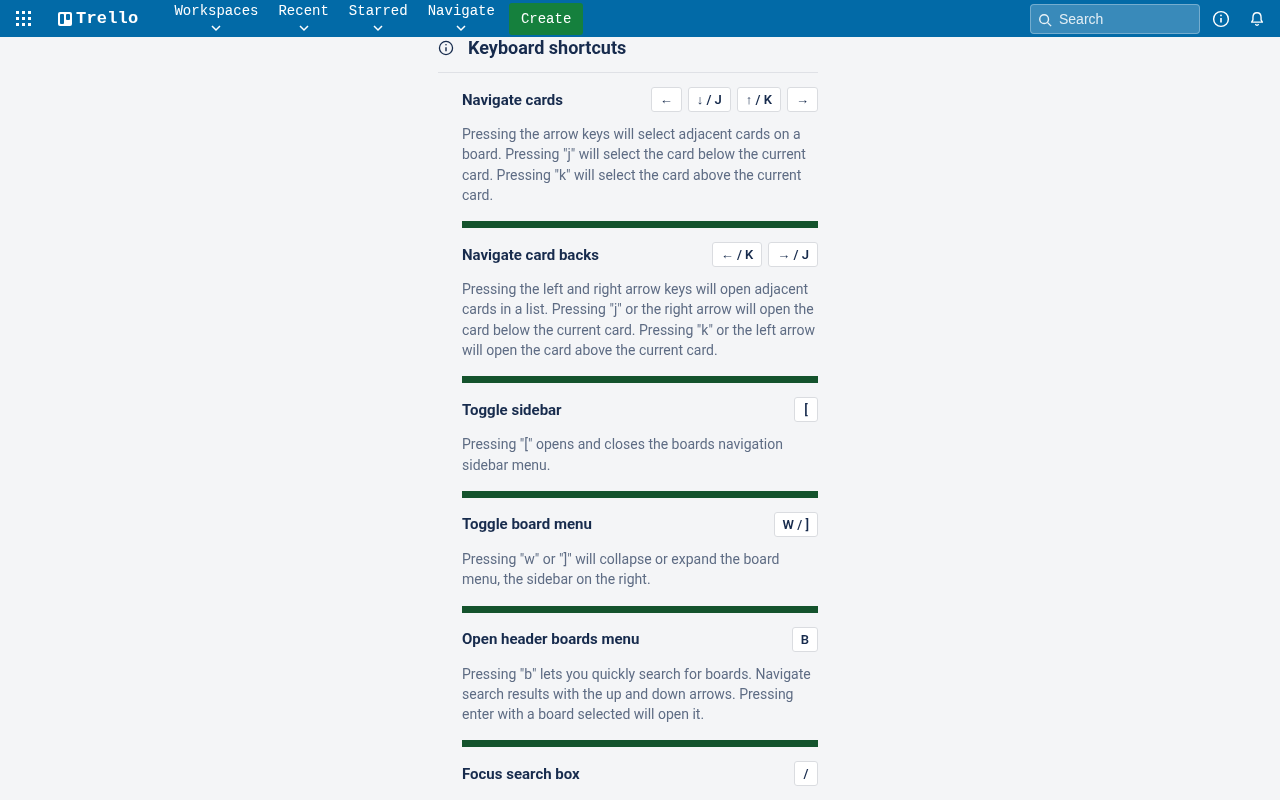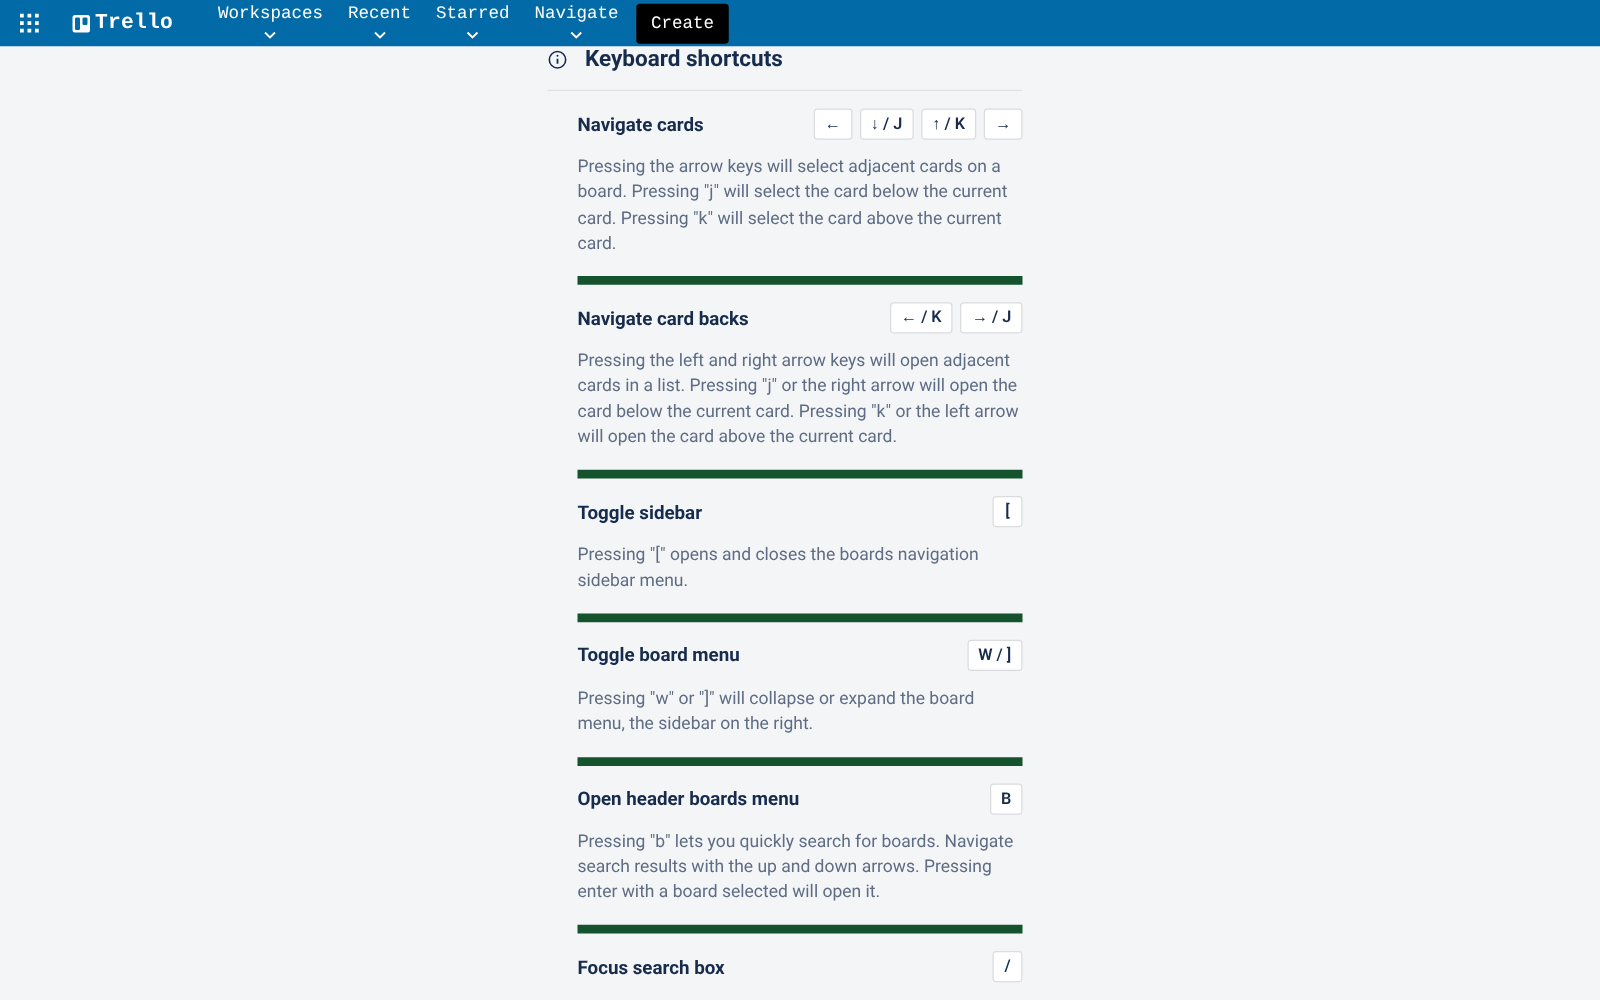--- a/index.html
+++ b/index.html
@@ -50,21 +50,21 @@
     padding: 0 10px; height: 32px;
     border-radius: 3px; cursor: pointer;
     font-size: 14px; color: #fff; flex-direction: column;
   }
   .chevron {
     width: 10px; height: 10px; display:inline-block;
   }
   .chevron svg { display:block; }
   .create-btn {
     margin-left: 4px;
-    background: #000000;
+    background: #15803d;
     padding: 0 12px; height: 32px;
     display: flex; align-items: center;
     border-radius: 3px; font-size: 14px; cursor: pointer;
     color: #fff;
   }
   .header-right { margin-left: auto; display: flex; align-items: center; gap: 6px; }
   .search-wrap {
     position: relative;
     width: 170px;
   }
@@ -190,20 +190,44 @@
         <span>Navigate</span>
         <span class="chevron">
             <svg viewBox="0 0 10 10" width="10" height="10">
               <path d="M1 3 L5 7 L9 3" stroke="#fff" stroke-width="1.5" fill="none"></path>
             </svg>
           </span>
       </div>
       <div class="create-btn">
         <span>Create</span>
       </div>
+    </div>
+  </div>
+  <div class="header-right">
+    <div class="search-wrap">
+      <span class="search-icon">
+        <svg viewBox="0 0 16 16" width="14" height="14">
+            <circle cx="7" cy="7" r="5" stroke="#fff" stroke-width="1.6" fill="none"></circle>
+            <line x1="11" y1="11" x2="15" y2="15" stroke="#fff" stroke-width="1.6"></line>
+          </svg>
+      </span>
+      <input class="search-input" placeholder="Search" style="">
+    </div>
+    <div class="icon-btn">
+      <svg viewBox="0 0 20 20" width="18" height="18">
+          <circle cx="10" cy="10" r="8.2" stroke="#fff" stroke-width="1.6" fill="none"></circle>
+          <line x1="10" y1="9" x2="10" y2="14" stroke="#fff" stroke-width="1.8"></line>
+          <circle cx="10" cy="6" r="1" fill="#fff"></circle>
+        </svg>
+    </div>
+    <div class="icon-btn">
+      <svg viewBox="0 0 20 20" width="18" height="18">
+          <path d="M10 3 C7 3 5.5 5 5.5 8 L5.5 11 L4 13.5 L16 13.5 L14.5 11 L14.5 8 C14.5 5 13 3 10 3 Z" stroke="#fff" stroke-width="1.5" fill="none" stroke-linejoin="round"></path>
+          <path d="M8.3 15.5 C8.6 16.4 9.2 17 10 17 C10.8 17 11.4 16.4 11.7 15.5" stroke="#fff" stroke-width="1.5" fill="none"></path>
+        </svg>
     </div>
   </div>
 </div>
 
 <div class="main">
   <div class="content">
     <div class="page-title-row">
       <span class="info-circle">
         <svg viewBox="0 0 20 20" width="16" height="16">
             <circle cx="10" cy="10" r="8.2" stroke="#172b4d" stroke-width="1.6" fill="none"></circle>

